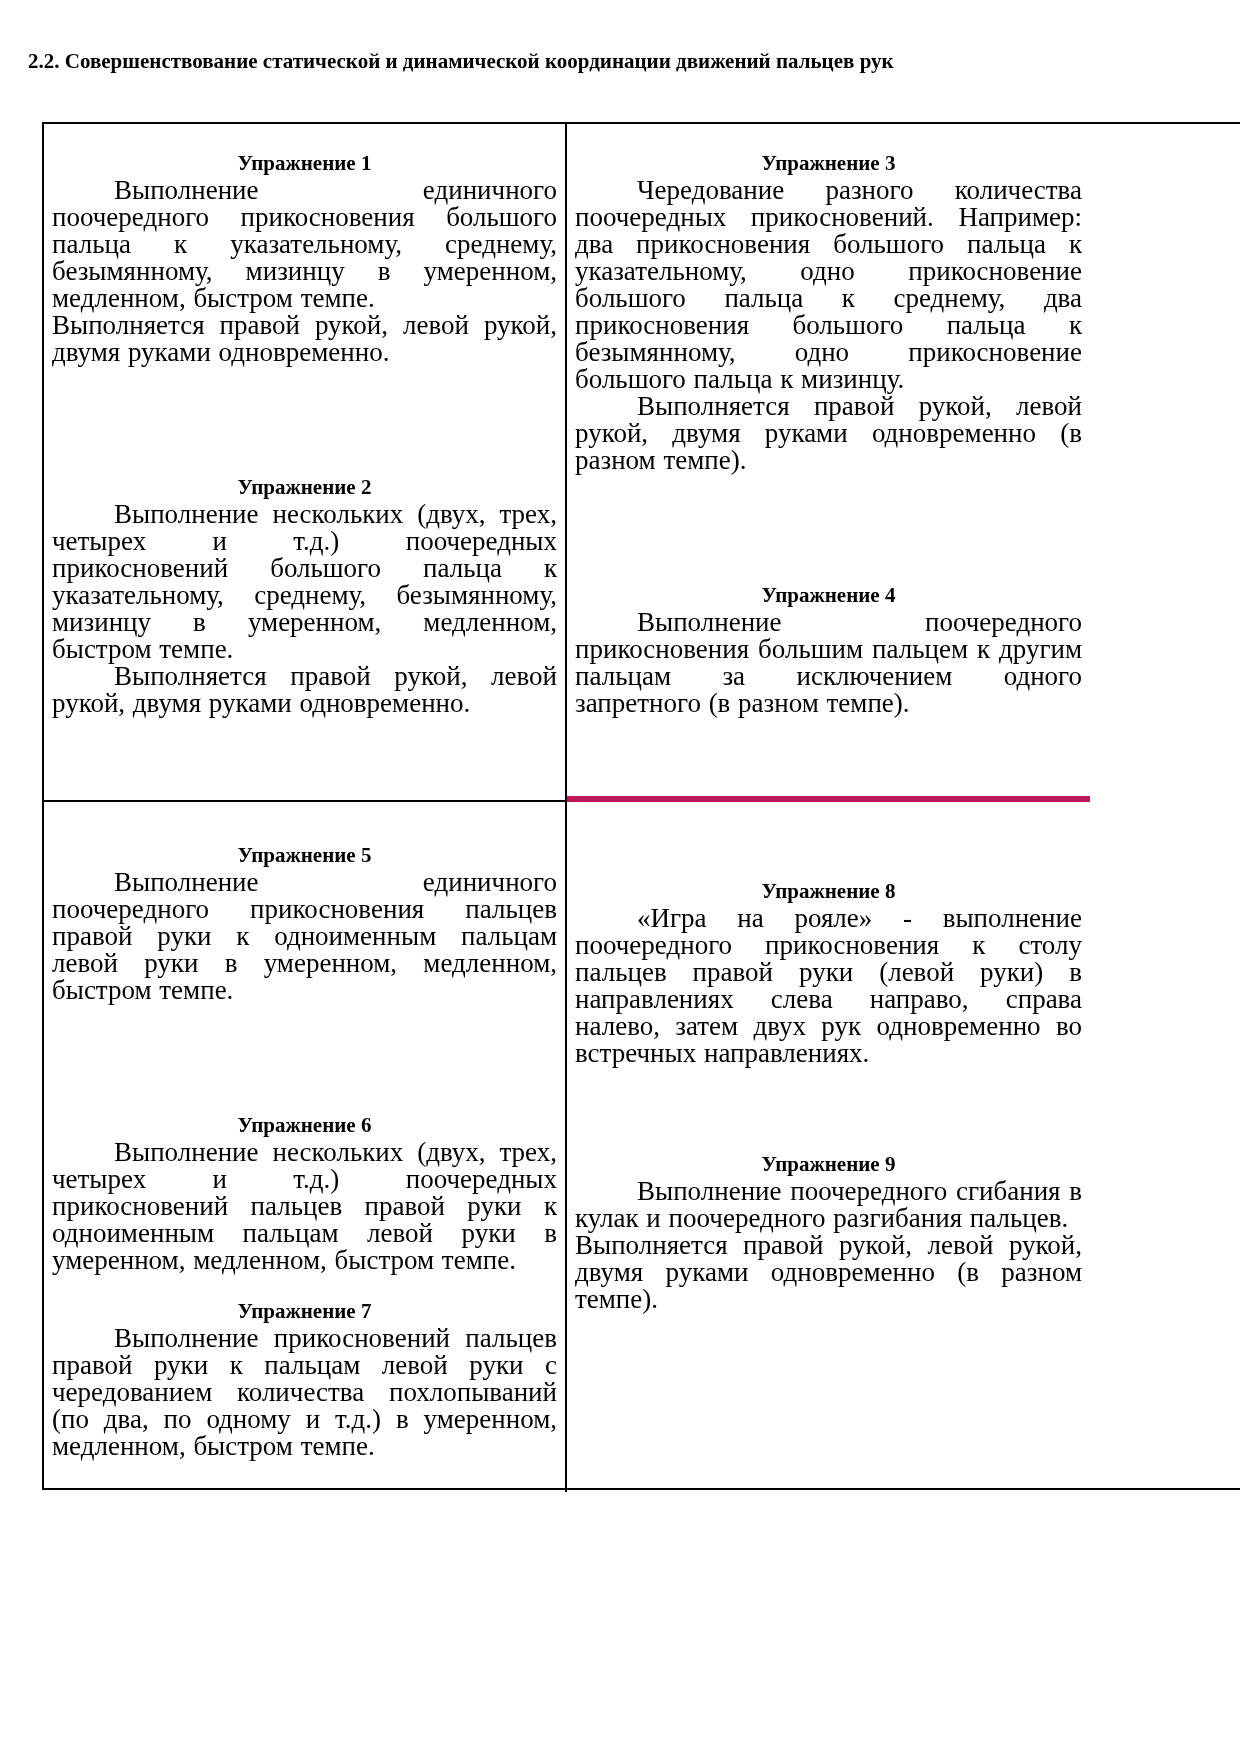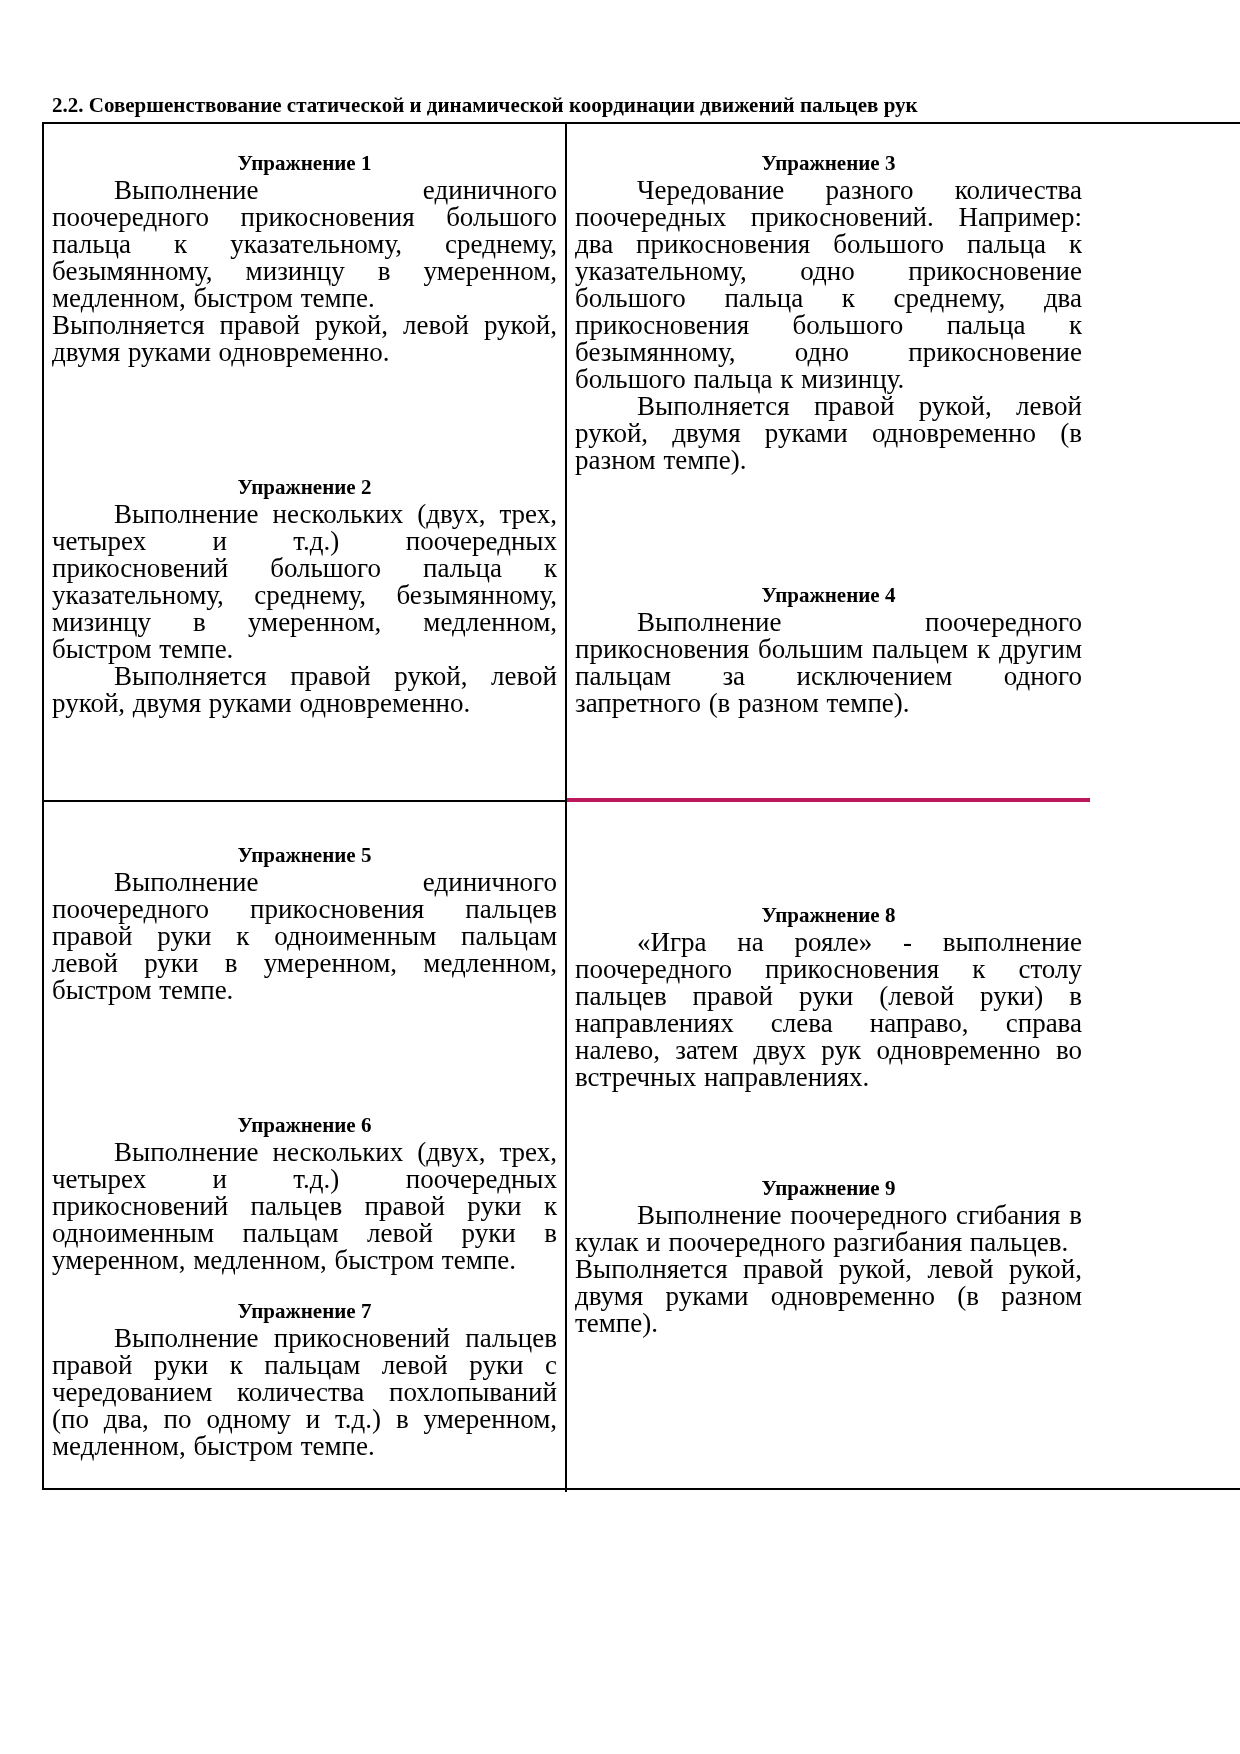--- a/index.html
+++ b/index.html
@@ -9,47 +9,46 @@
   }
   body {
     width: 1240px;
     height: 1754px;
     position: relative;
     font-family: "Liberation Serif", "DejaVu Serif", serif;
     color: #000000;
   }
   .doc-heading {
     position: absolute;
-    left: 52px;
+    left: 28px;
     top: 48px;
     width: 1060px;
     font-size: 21px;
     font-weight: bold;
     line-height: 26px;
-    margin-top: 44px;
   }
   .exercise-table {
     position: absolute;
     left: 42px;
     top: 122px;
     width: 1217px;
     height: 1368px;
     display: grid;
     grid-template-columns: 523px 523px;
     grid-template-rows: 678px 690px;
     border: 2px solid #000000;
     box-sizing: border-box;
   }
   .cell {
     box-sizing: border-box;
     padding: 4px 8px 6px 8px;
     overflow: hidden;
   }
   .cell-r1c1 { border-right: 2px solid #000; border-bottom: 2px solid #000; }
-  .cell-r1c2 { border-bottom: 4px solid #be185d; font-family: Liberation Serif, serif; }
+  .cell-r1c2 { border-bottom: 6px solid #be185d; font-family: Liberation Serif, serif; }
   .cell-r2c1 { border-right: 2px solid #000; padding-left: 8px; }
   .ex-title {
     font-size: 21px;
     font-weight: bold;
     text-align: center;
     line-height: 27px;
     margin: 0;
   }
   .para {
     font-size: 27px;
@@ -59,21 +58,21 @@
     text-align-last: left;
     word-spacing: 1px;
   }
   .indent { text-indent: 62px; }
   
   .mt-title-first   { margin-top: 22px; }
   .mt-title-first-lg{ margin-top: 36px; }
   .mt-gap-lg  { margin-top: 108px; }
   .mt-gap-xl  { margin-top: 84px; }
   .mt-gap-sm  { margin-top: 24px; }
-  .mt-title-8 { margin-top: 96px; }
+  .mt-title-8 { margin-top: 72px; }
 </style>
 </head>
 <body>
 
 <div class="doc-heading">2.2. Совершенствование статической и динамической координации движений пальцев рук</div>
 
 <div class="exercise-table">
 
   <div class="cell cell-r1c1">
     <p class="ex-title mt-title-first">Упражнение 1</p>

